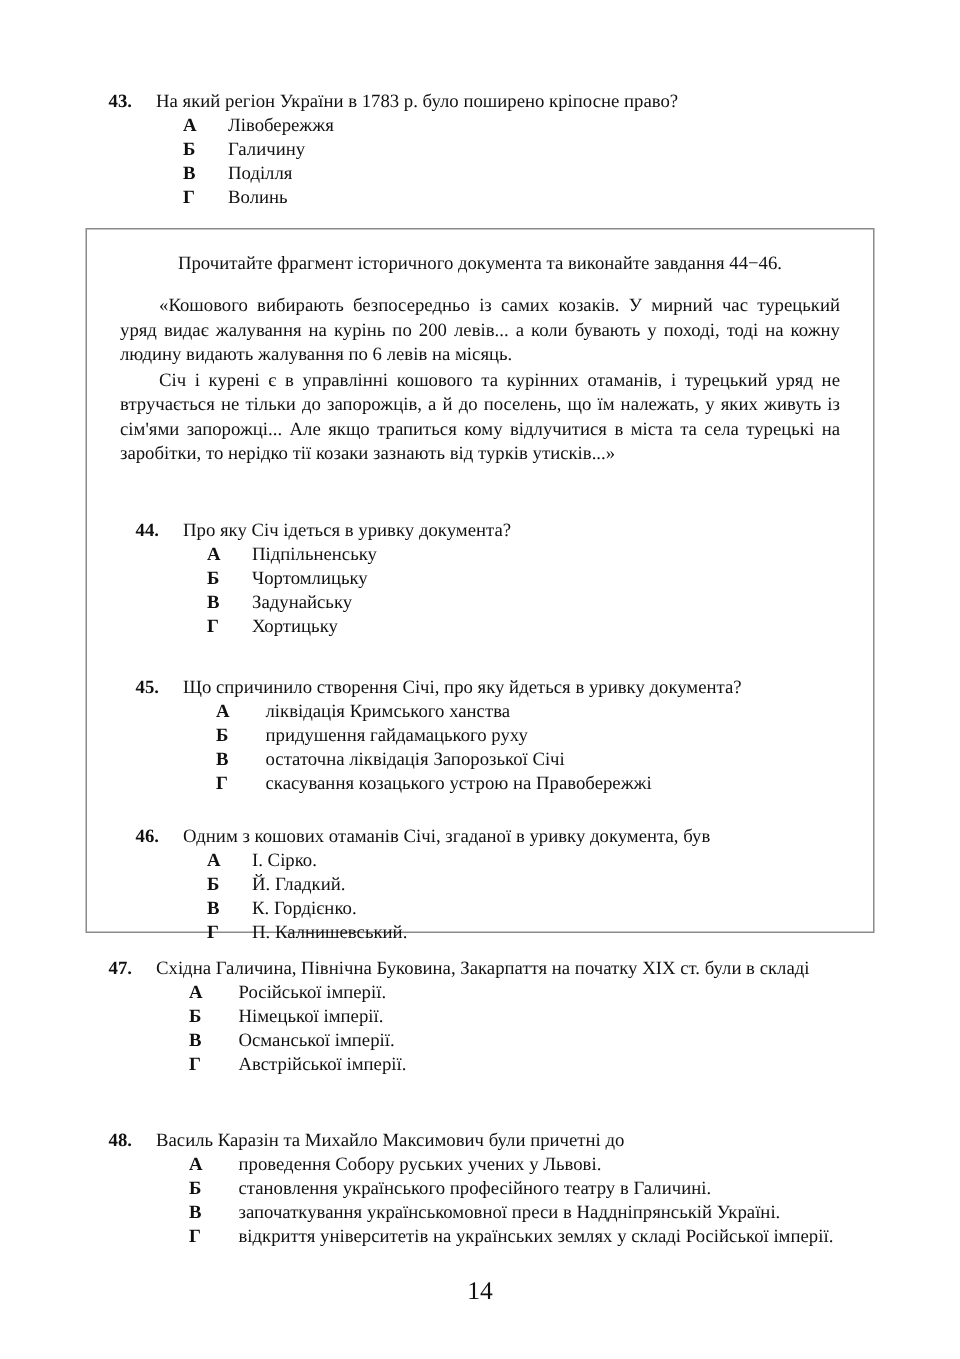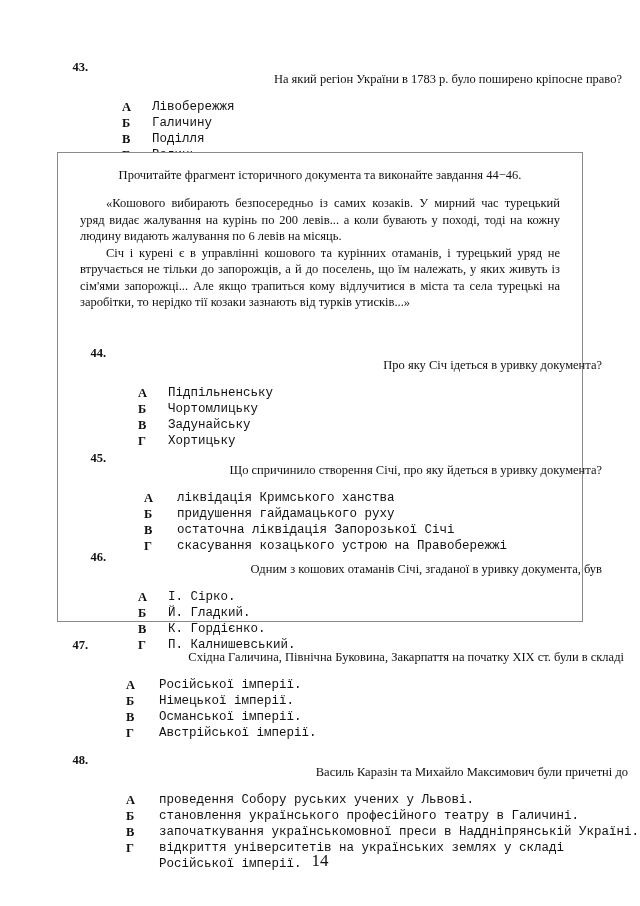--- a/index.html
+++ b/index.html
@@ -35,22 +35,21 @@
     top: 0;
     width: 30px;
     text-align: right;
     font-weight: bold;
     font-size: 12.5px;
     line-height: 16px;
   }
   .q-text {
     font-size: 12.5px;
     line-height: 16px;
-    margin: 12px;
-    text-align: right;
+    margin: 0;
   }
 
   
   .options {
     list-style: none;
     margin: 0;
     padding: 0;
   }
   .option {
     position: relative;
@@ -61,21 +60,20 @@
   .opt-letter {
     position: absolute;
     left: 16px;
     top: 0;
     font-weight: bold;
     width: 14px;
     text-align: left;
   }
   .opt-text {
     display: block;
-    font-family: Liberation Mono, monospace;
   }
   
   .options.wide .option {
     padding-left: 55px;
   }
   .options.wide .opt-letter {
     left: 22px;
   }
 
   

